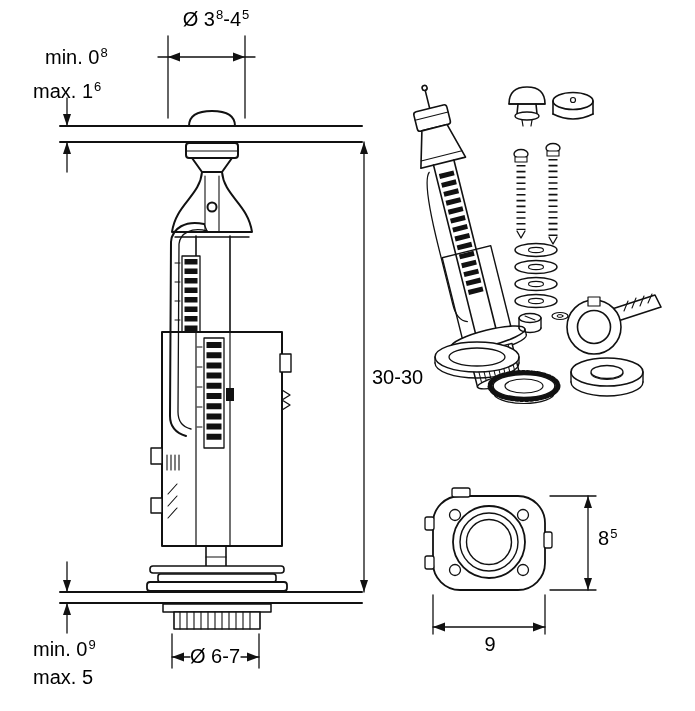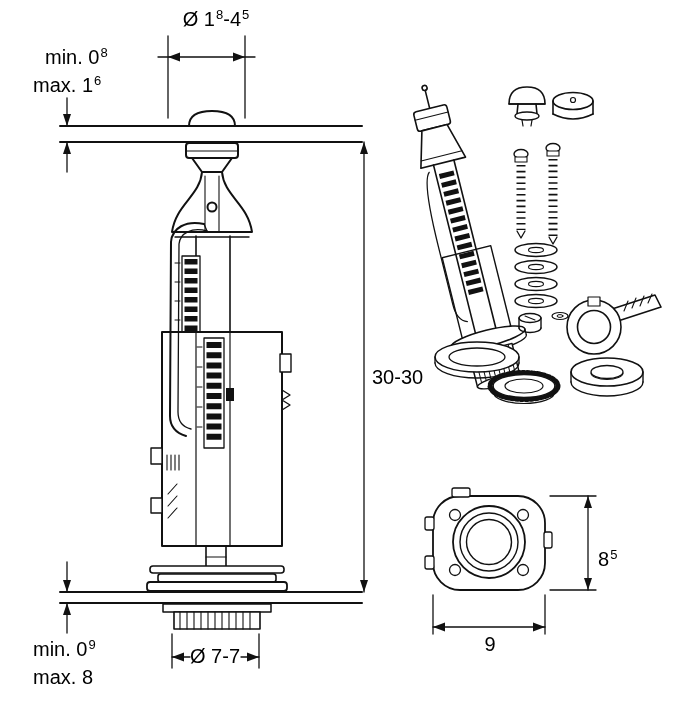--- a/index.html
+++ b/index.html
@@ -301,40 +301,40 @@
       <line x1="545" y1="595" x2="545" y2="634"></line>
       <line x1="433" y1="627" x2="545" y2="627"></line>
       <polygon points="433,627 445,622.5 445,631.5" fill="#111111" stroke="none"></polygon>
       <polygon points="545,627 533,622.5 533,631.5" fill="#111111" stroke="none"></polygon>
     </g>
 
   </g>
 </svg>
 
 <div class="dim-label center" style="left:170px; top:8px; width:92px;">
-  <span>Ø 1</span><span class="sup">8</span><span>-4</span><span class="sup">5</span>
+  <span>Ø 3</span><span class="sup">8</span><span>-4</span><span class="sup">5</span>
 </div>
 
 <div class="dim-label" style="left:33px; top:46px;margin-left:12px;">
   <span>min. 0</span><span class="sup">8</span>
 </div>
-<div class="dim-label" style="left:33px; top:74px;text-align:center;">
+<div class="dim-label" style="left:33px; top:80px;text-align:center;">
   <span>max. 1</span><span class="sup">6</span>
 </div>
 
 <div class="dim-label" style="left:372px; top:366px;">30-30</div>
 
 <div class="dim-label" style="left:33px; top:638px;">
   <span>min. 0</span><span class="sup">9</span>
 </div>
 <div class="dim-label" style="left:33px; top:666px;">
-  <span>max. 8</span><span class="sup"></span>
-</div>
-
-<div class="dim-label center" style="left:184px; top:645px; width:62px;">Ø 7-7</div>
-
-<div class="dim-label" style="left:598px; top:548px;">
+  <span>max. 5</span><span class="sup"></span>
+</div>
+
+<div class="dim-label center" style="left:184px; top:645px; width:62px;">Ø 6-7</div>
+
+<div class="dim-label" style="left:598px; top:527px;">
   <span>8</span><span class="sup">5</span>
 </div>
 
 <div class="dim-label center" style="left:477px; top:633px; width:26px;">9</div>
 
 </div>
 
 </body></html>

